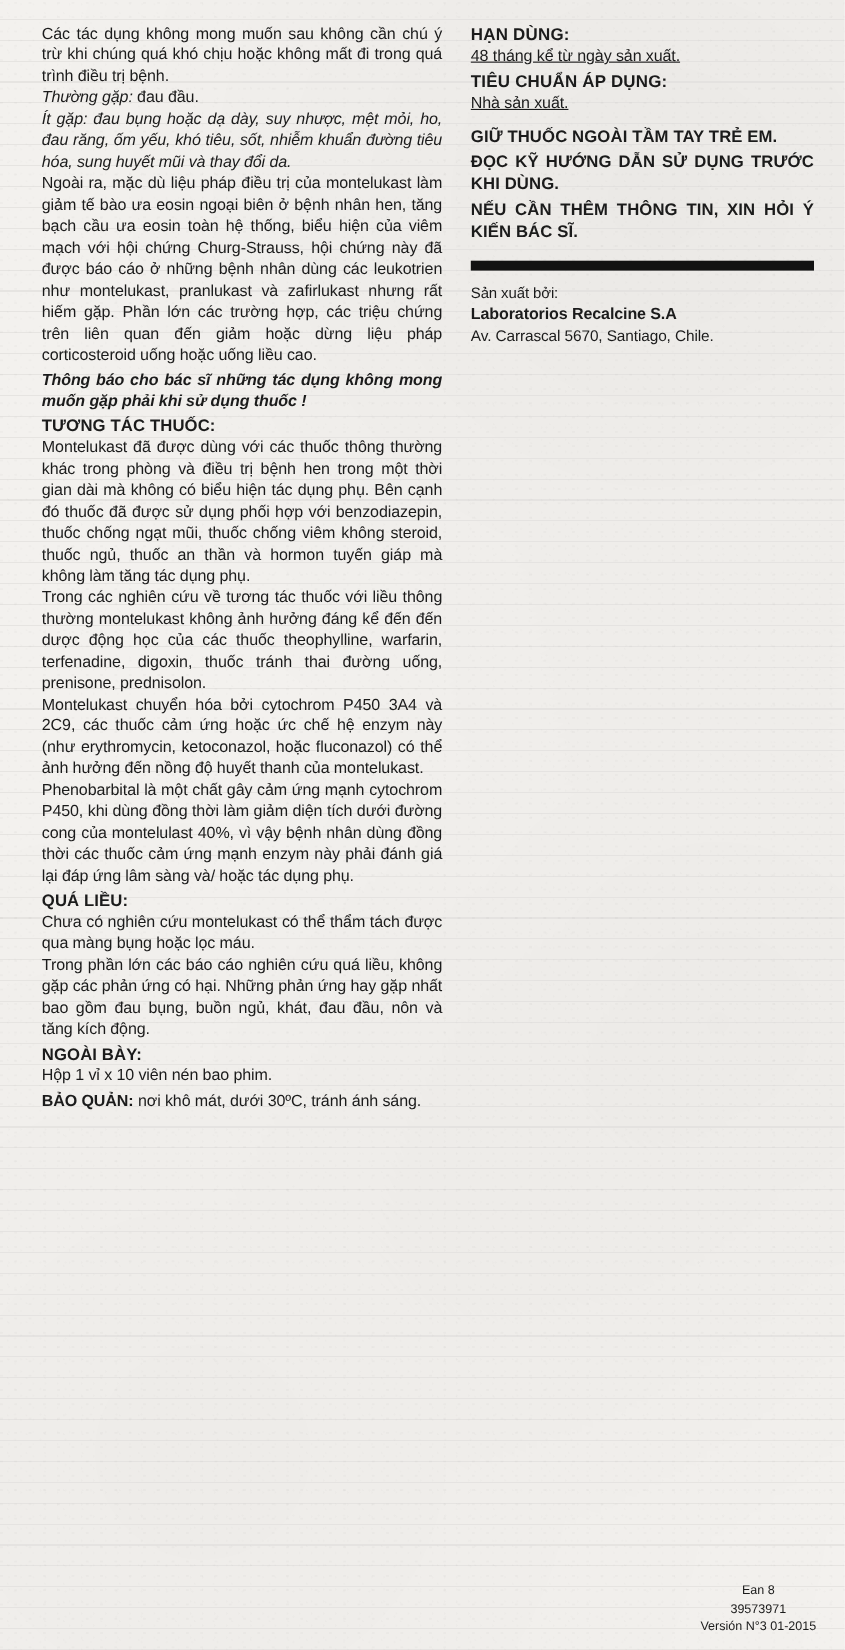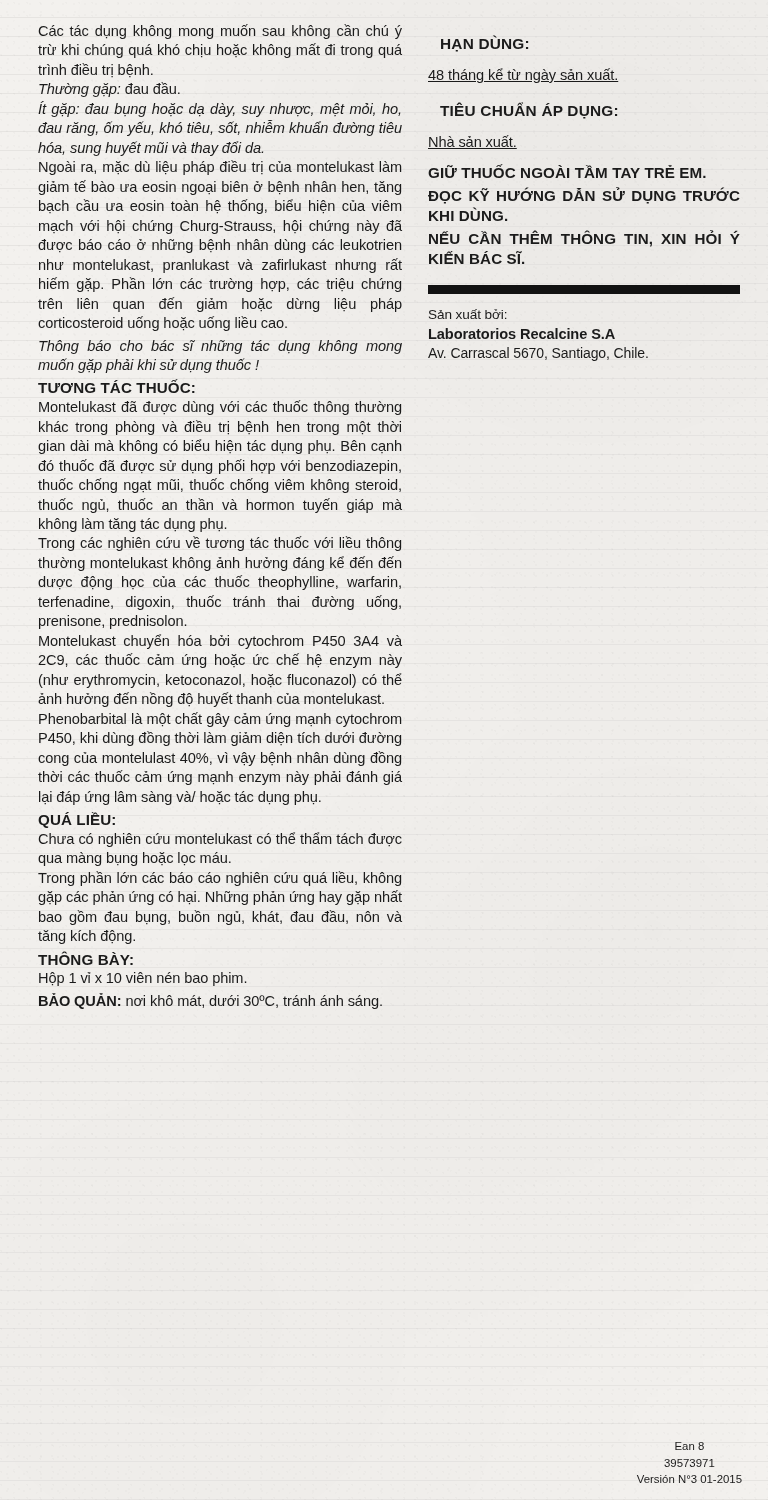--- a/index.html
+++ b/index.html
@@ -55,36 +55,36 @@
     margin: 0;
     font-size: 14.6px;
     line-height: 1.335;
     text-align: justify;
     text-justify: inter-word;
     letter-spacing: -0.1px;
   }
   .blk { margin-bottom: 0px; }
   .it { font-style: italic; }
   .b { font-weight: bold; }
-  .bi { font-weight: normal; font-style: italic; }
+  .bi { font-weight: bold; font-style: italic; }
 
   h2.head {
     margin: 0;
     font-size: 15.2px;
     font-weight: bold;
     line-height: 1.3;
     letter-spacing: 0.1px;
   }
 
   .r-title {
     font-size: 15.4px;
     font-weight: bold;
     line-height: 1.3;
     letter-spacing: 0.2px;
-    margin: 12px;
+    margin: 0;
   }
   .r-text {
     font-size: 14.6px;
     line-height: 1.34;
     margin: 0;
     text-decoration: underline;
   }
   .r-strong {
     font-size: 15.2px;
     font-weight: bold;
@@ -143,21 +143,21 @@
     <p class="blk">Trong các nghiên cứu về tương tác thuốc với liều thông thường montelukast không ảnh hưởng đáng kể đến đến dược động học của các thuốc theophylline, warfarin, terfenadine, digoxin, thuốc tránh thai đường uống, prenisone, prednisolon.</p>
     <p class="blk">Montelukast chuyển hóa bởi cytochrom P450 3A4 và 2C9, các thuốc cảm ứng hoặc ức chế hệ enzym này (như erythromycin, ketoconazol, hoặc fluconazol) có thể ảnh hưởng đến nồng độ huyết thanh của montelukast.</p>
     <p class="blk">Phenobarbital là một chất gây cảm ứng mạnh cytochrom P450, khi dùng đồng thời làm giảm diện tích dưới đường cong của montelulast 40%, vì vậy bệnh nhân dùng đồng thời các thuốc cảm ứng mạnh enzym này phải đánh giá lại đáp ứng lâm sàng và/ hoặc tác dụng phụ.</p>
 
     <div class="gap-s"></div>
     <h2 class="head">QUÁ LIỀU:</h2>
     <p class="blk">Chưa có nghiên cứu montelukast có thể thẩm tách được qua màng bụng hoặc lọc máu.</p>
     <p class="blk">Trong phần lớn các báo cáo nghiên cứu quá liều, không gặp các phản ứng có hại. Những phản ứng hay gặp nhất bao gồm đau bụng, buồn ngủ, khát, đau đầu, nôn và tăng kích động.</p>
 
     <div class="gap-s"></div>
-    <h2 class="head">THÔNG BÀY:</h2>
+    <h2 class="head">NGOÀI BÀY:</h2>
     <p class="blk">Hộp 1 vỉ x 10 viên nén bao phim.</p>
 
     <div class="gap-s"></div>
     <p class="blk"><span class="b">BẢO QUẢN:</span><span> nơi khô mát, dưới 30ºC, tránh ánh sáng.</span></p>
 
   </div>
 
   <div class="col-right">
 
     <h2 class="r-title">HẠN DÙNG:</h2>

